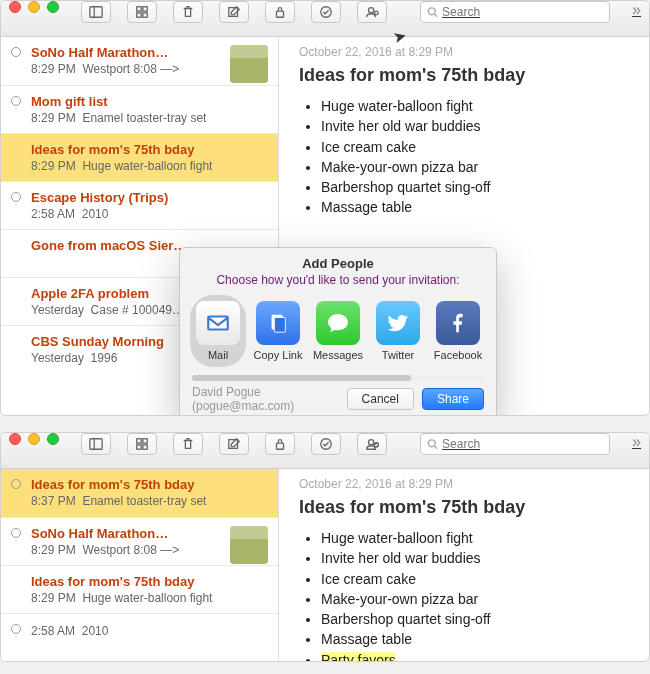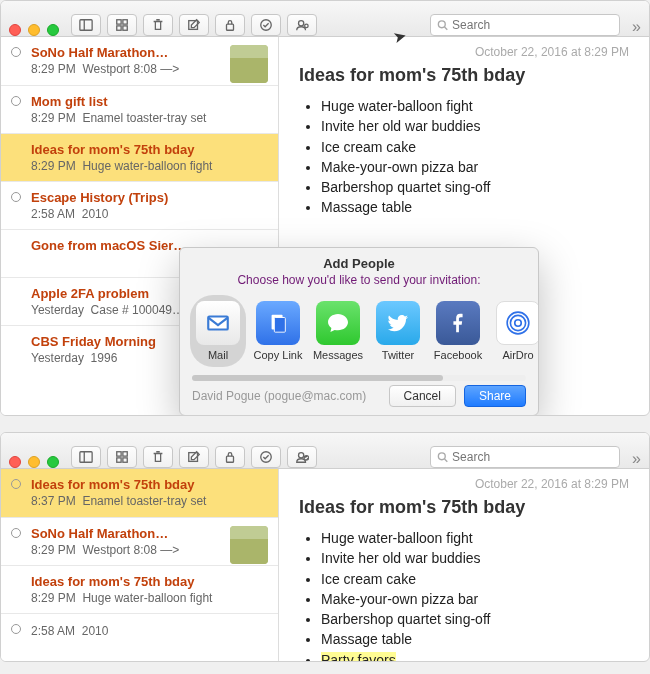--- a/index.html
+++ b/index.html
@@ -19,24 +19,25 @@
   }
   .w1 { height: 416px; }
   .w2 { height: 230px; }
 
   
   .toolbar {
     height: 36px;
     background: linear-gradient(#f7f7f7, #e9e9e9);
     border-bottom: 1px solid #cfcfcf;
     display: flex;
-    align-items: flex-end;
+    align-items: flex-start;
     padding: 0 8px;
-    gap: 6px;
+    gap: 16px;
     position: relative;
+    text-decoration: underline;
   }
   .traffic { display: flex; gap: 7px; margin-right: 6px; }
   .dot { width: 12px; height: 12px; border-radius: 50%; }
   .dot.red { background: #ff5f56; border: 1px solid #e0443e; }
   .dot.yellow { background: #ffbd2e; border: 1px solid #dea123; }
   .dot.green { background: #27c93f; border: 1px solid #1aab29; }
   .tb-btn {
     height: 22px; min-width: 30px;
     background: linear-gradient(#fdfdfd,#f1f1f1);
     border: 1px solid #c7c7c7;
@@ -116,34 +117,34 @@
     background: linear-gradient(to bottom,#c0cc94 35%,#aab56a 35%,#aab56a 100%);
   }
 
   .content {
     flex: 1;
     padding: 8px 20px 10px 20px;
     overflow: hidden;
     color: #333;
   }
   .content .meta {
-    text-align: right; color: #aaa; font-size: 12px; margin-bottom: 6px;
+    text-align: left; color: #aaa; font-size: 12px; margin-bottom: 6px;
   }
   .content h1 {
     font-size: 18px; font-weight: 600; margin: 4px 0 10px;
   }
   .content ul { list-style: disc; padding-left: 22px; }
   .content ul li { font-size: 14px; line-height: 1.45; color: #222; }
   .hl { background: #fffc94; }
 
   
   .dialog-wrap {
     position: absolute;
     left: 178px; top: 210px;
-    width: 360px;
+    width: 318px;
     background: #f2f2f2;
     border: 1px solid #c8c8c8;
     border-radius: 6px;
     box-shadow: 0 14px 40px rgba(0,0,0,0.25);
     z-index: 30;
     padding-bottom: 8px;
   }
   .dialog-wrap h2 {
     text-align: center; font-size: 13px; font-weight: 700;
     padding: 8px 0 2px;
@@ -287,21 +288,21 @@
         <div class="subtitle"><span class="time-frag">2:58 AM</span>&nbsp;&nbsp;<span>2010</span></div>
       </div>
       <div class="note-item">
         <div class="title">Gone from macOS Sier…</div>
       </div>
       <div class="note-item">
         <div class="title">Apple 2FA problem</div>
         <div class="subtitle"><span class="time-frag">Yesterday</span>&nbsp;&nbsp;<span>Case # 100049…</span></div>
       </div>
       <div class="note-item">
-        <div class="title">CBS Friday Morning</div>
+        <div class="title">CBS Sunday Morning</div>
         <div class="subtitle"><span class="time-frag">Yesterday</span>&nbsp;&nbsp;<span>1996</span></div>
       </div>
     </div>
 
     <div class="content">
       <div class="meta">October 22, 2016 at 8:29 PM</div>
       <h1>Ideas for mom's 75th bday</h1>
       <ul>
         <li>Huge water-balloon fight</li>
         <li>Invite her old war buddies</li>

